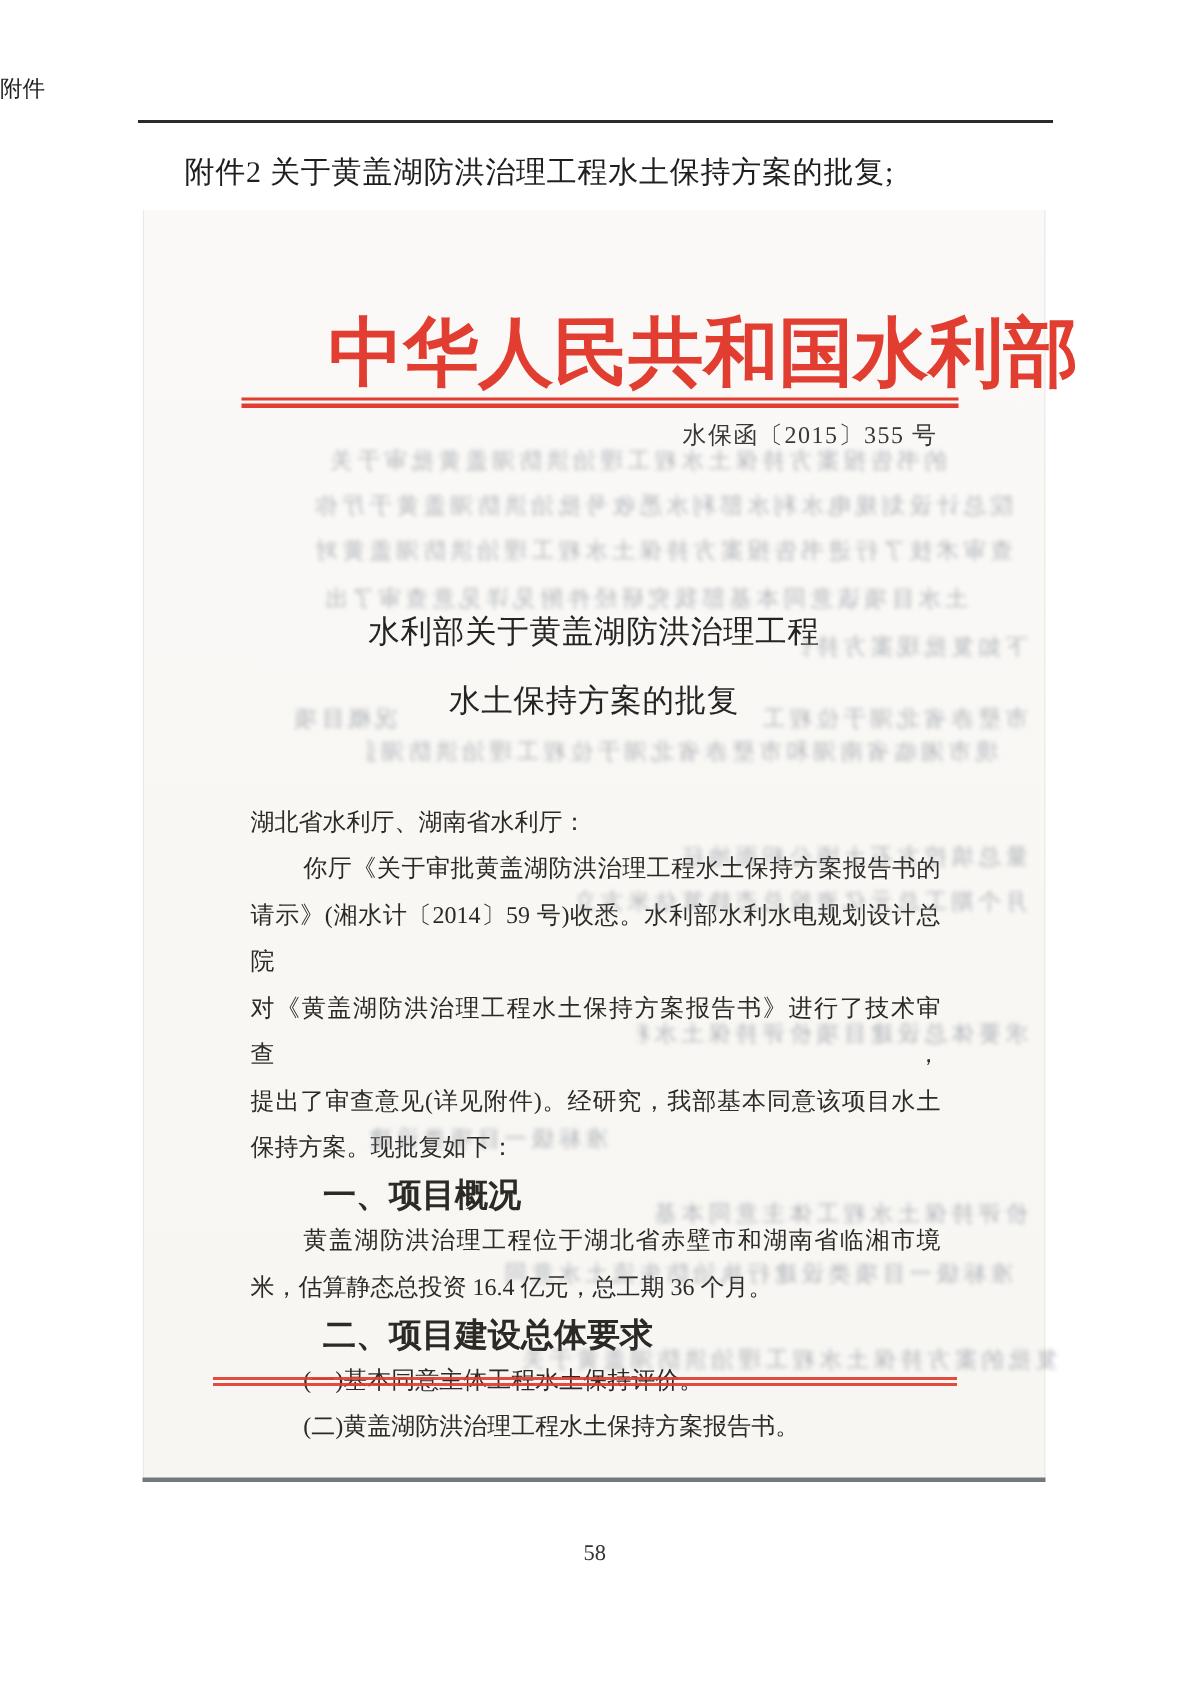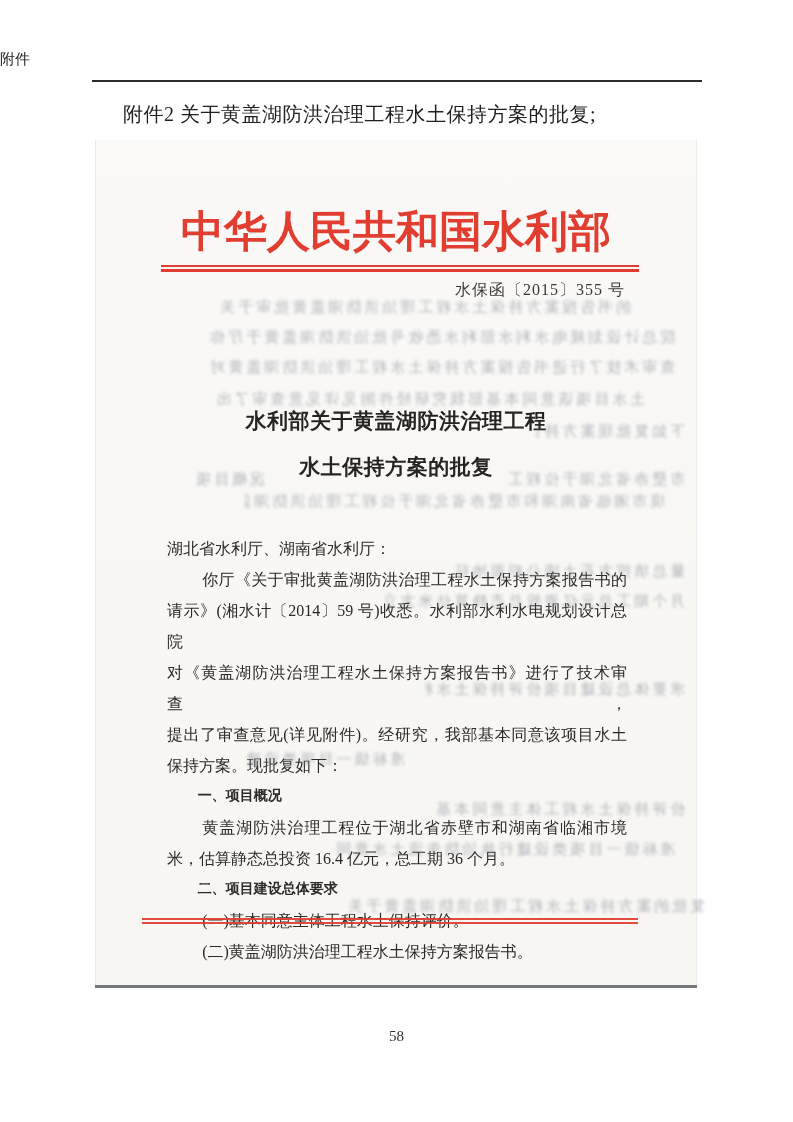--- a/index.html
+++ b/index.html
@@ -17,36 +17,37 @@
   .footer-pg{top:1028px;left:0;width:100%;text-align:center;font-size:15px;color:#333;}
 
   
   .scan{
     top:140px;left:95px;width:602px;height:845px;
     background:linear-gradient(180deg,#faf9f7 0%,#f8f7f4 60%,#f7f6f3 100%);
     border-bottom:3px solid #73787d;
     box-shadow:1px 0 0 #ebe9e5 inset, -1px 0 0 #efede9 inset;
   }
   .agency{
-    top:70px;left:0;width:100%;text-align:center;
-    font-size:43px;font-weight:700;line-height:1;letter-spacing:0px;
+    top:70px;left:0;width:100%;text-align:right;
+    font-size:50px;font-weight:700;line-height:1;letter-spacing:0px;
     font-family:"Liberation Serif","DejaVu Serif",serif;
+    padding-left:22px;
   }
   .red-rule-top{top:125px;left:66px;width:478px;height:2px;
     border-top:2px solid; border-bottom:3px solid;}
   .red-rule-bottom{top:778px;left:47px;width:496px;height:2px;
     border-top:2px solid;border-bottom:2px solid;opacity:.92;}
   .doc-no{top:140px;right:72px;font-size:16px;color:#3a3835;letter-spacing:1px;}
   .ltr-title{top:258px;left:0;width:100%;text-align:center;
-    font-size:21px;font-weight:700;line-height:46px;color:#262422;letter-spacing:.5px;}
+    font-size:21px;font-weight:400;line-height:46px;color:#262422;letter-spacing:.5px;}
   .body-block{top:368px;left:72px;width:460px;font-size:16px;line-height:31px;color:#2c2a27;margin-top:25px;}
   .bl{white-space:nowrap;}
   .bl.ind{text-indent:2.2em;white-space:normal;}
   .bl.fill{text-align:justify;text-align-last:justify;white-space:normal;}
-  .bl.hb{font-weight:700;font-family:Liberation Mono, monospace;font-size:14px;}
+  .bl.hb{font-weight:700;font-family:Liberation Sans, sans-serif;font-size:22px;}
 
   
   .bleed{
     position:absolute;transform:scaleX(-1);filter:blur(1.5px);
     color:rgba(120,126,138,.55);font-size:15px;letter-spacing:3px;
     white-space:nowrap;overflow:hidden;height:20px;pointer-events:none;
   }
 </style>
 </head>
 <body>

